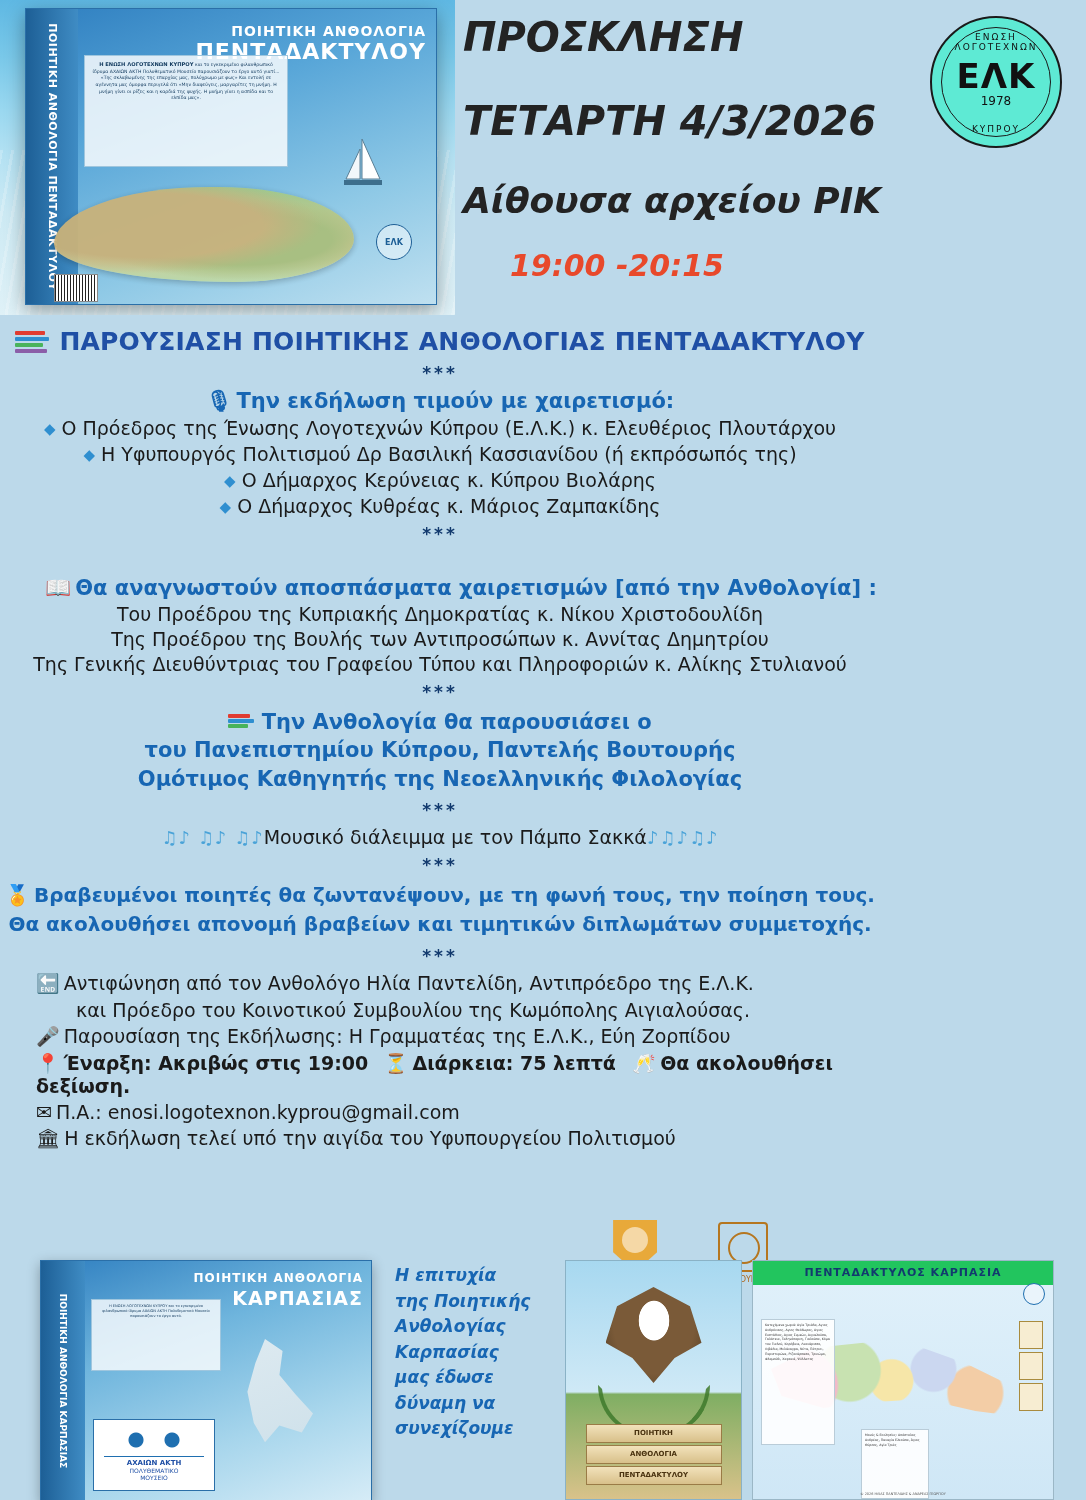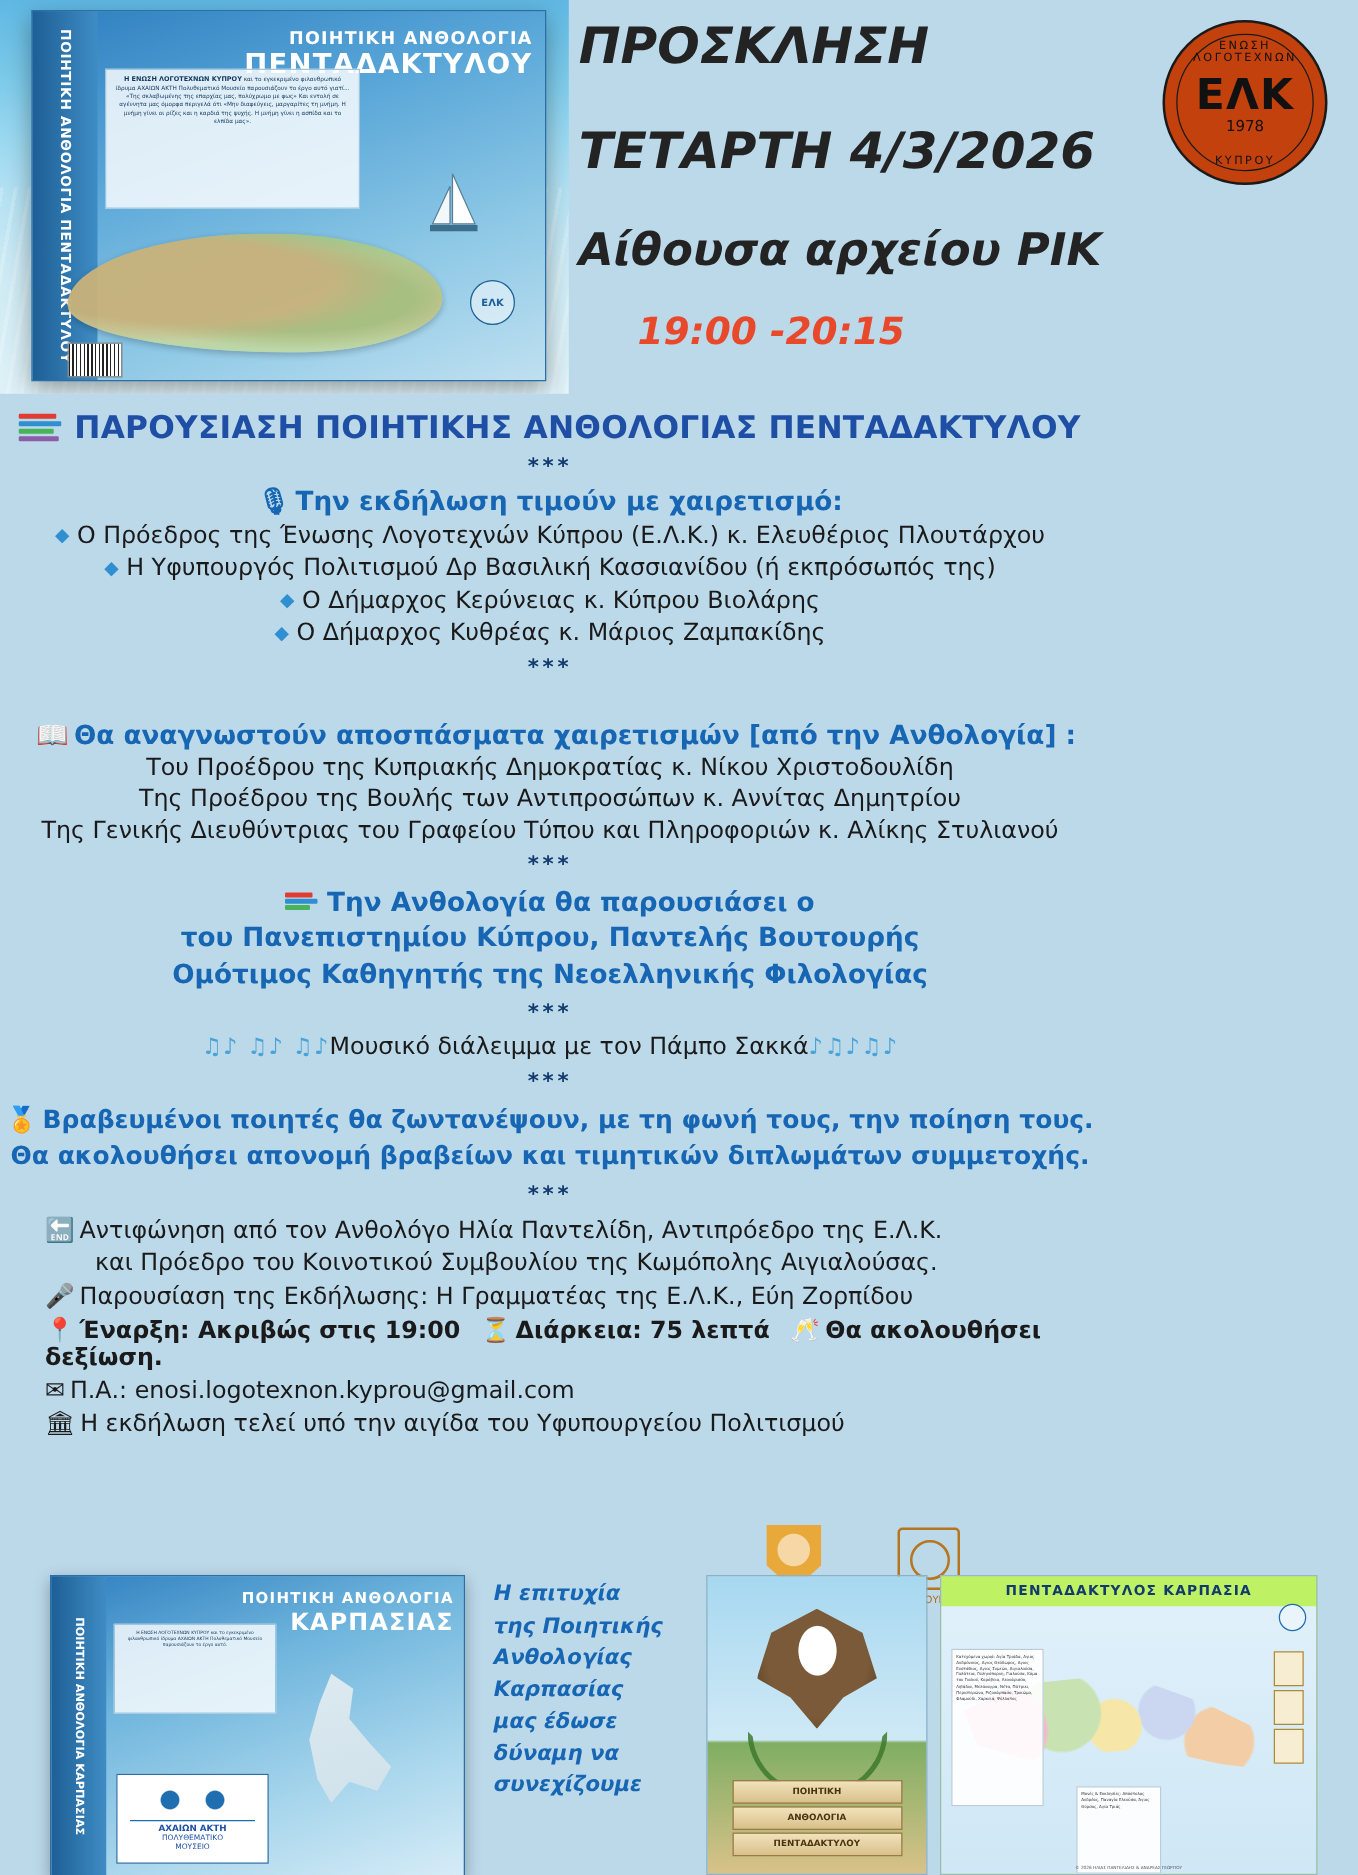--- a/index.html
+++ b/index.html
@@ -81,40 +81,40 @@
     color:#232323;font-weight:bold;font-style:italic;
     font-family:"DejaVu Sans","Liberation Sans",sans-serif;
   }
   .h1{position:absolute;left:8px;top:14px;font-size:40px;}
   .h2{position:absolute;left:8px;top:98px;font-size:40px;}
   .h3{position:absolute;left:8px;top:180px;font-size:36px;}
   .h4{position:absolute;left:55px;top:248px;font-size:30px;color:#e8492b;font-weight:bold;font-style:italic;}
 
   .logo{
     position:absolute;right:24px;top:16px;width:128px;height:128px;border-radius:50%;
-    border:2px solid #1a1a1a;background:#c2410c;
+    border:2px solid #1a1a1a;background:#5eead4;
   }
   .logo .inner{position:absolute;left:9px;top:9px;right:9px;bottom:9px;border:1px solid #1a1a1a;border-radius:50%;}
   .logo .elk{position:absolute;left:0;right:0;top:38px;text-align:center;font-size:34px;font-weight:bold;color:#111;letter-spacing:1px;}
   .logo .yr{position:absolute;left:0;right:0;top:76px;text-align:center;font-size:12px;color:#111;}
   .logo .arc-top,.logo .arc-bot{position:absolute;left:0;right:0;text-align:center;font-size:9px;color:#111;letter-spacing:2px;}
   .logo .arc-top{top:14px;}
   .logo .arc-bot{bottom:12px;}
 
   
   .main{position:absolute;left:0;top:315px;width:880px;}
   .title-row{display:flex;align-items:center;justify-content:center;gap:10px;margin-top:12px;}
   .books-icon{width:34px;height:26px;position:relative;display:inline-block;}
   .books-icon i{position:absolute;left:0;height:4px;border-radius:1px;display:block;}
   .main-title{
     color:#1f4fa5;font-size:25px;font-weight:bold;letter-spacing:.2px;
   }
   .stars{text-align:center;color:#123a6e;font-size:17px;font-weight:bold;letter-spacing:3px;margin:7px 0 6px;}
   .sec-head{color:#1766b3;font-size:21px;font-weight:bold;text-align:center;}
-  .sec-head2{color:#1766b3;font-size:21px;font-weight:bold;text-align:left;padding-left:29px;margin-top:32px;}
+  .sec-head2{color:#1766b3;font-size:21px;font-weight:bold;text-align:left;padding-left:45px;margin-top:32px;}
   .bullet-line{color:#1a1a1a;font-size:19px;text-align:center;margin:4px 0;}
   .bullet-line .dia{color:#2f8fd0;font-size:15px;vertical-align:1px;}
   .plain-line{color:#1a1a1a;font-size:19px;text-align:center;margin:3px 0;}
   .blue-bold-c{color:#1766b3;font-size:21px;font-weight:bold;text-align:center;line-height:1.35;}
   .music-line{color:#1a1a1a;font-size:19px;text-align:center;}
   .note{color:#4aa3d8;font-size:18px;letter-spacing:1px;}
   .award-block{color:#1766b3;font-size:20px;font-weight:bold;text-align:center;line-height:1.45;}
   .foot-lines{padding-left:36px;}
   .foot-line{color:#1a1a1a;font-size:19px;margin:4px 0;}
   .foot-line.indent{padding-left:40px;}
@@ -162,21 +162,21 @@
     border:1px solid #8ab2c6;overflow:hidden;
   }
   .eagle .body{position:absolute;left:50%;top:26px;transform:translateX(-50%);width:96px;height:96px;
     background:radial-gradient(ellipse at 50% 35%,#fff 0 22%,#7a5a38 23% 60%,#4e3a22 100%);
     clip-path:polygon(50% 0,88% 20%,100% 58%,72% 74%,50% 100%,28% 74%,0 58%,12% 20%);}
   .eagle .book-stack{position:absolute;left:50%;bottom:14px;transform:translateX(-50%);width:136px;}
   .eagle .bb{height:17px;margin-top:2px;background:linear-gradient(#f2e2bb,#d8c08a);border:1px solid #9a7b46;font-size:7px;color:#4a3310;text-align:center;line-height:17px;font-weight:bold;}
   .wreath{position:absolute;left:50%;bottom:62px;transform:translateX(-50%);width:104px;height:44px;border:4px solid #3f7a2c;border-top-color:transparent;border-radius:0 0 60px 60px;opacity:.85;}
   .bigmap{
     position:absolute;left:752px;top:5px;width:300px;height:238px;
-    background:#bef264;border:1px solid #9bb7c6;overflow:hidden;
+    background:#22c55e;border:1px solid #9bb7c6;overflow:hidden;
   }
   .bigmap .mtitle{position:absolute;left:0;right:0;top:5px;text-align:center;font-size:11px;font-weight:bold;color:#123a6e;letter-spacing:1px;}
   .bigmap .sea{position:absolute;left:0;top:24px;width:300px;height:214px;background:linear-gradient(#dff0fa,#cfe7f6);}
   .bigmap .land{position:absolute;left:18px;top:42px;width:262px;height:150px;
     background:
       radial-gradient(circle at 12% 55%,#f2b9c9 0 14%,transparent 15%),
       radial-gradient(circle at 30% 45%,#c8e2b1 0 15%,transparent 16%),
       radial-gradient(circle at 46% 52%,#f6e6a8 0 13%,transparent 14%),
       radial-gradient(circle at 62% 44%,#cbd7f0 0 12%,transparent 13%),
       radial-gradient(circle at 78% 60%,#f3cda6 0 12%,transparent 13%);

